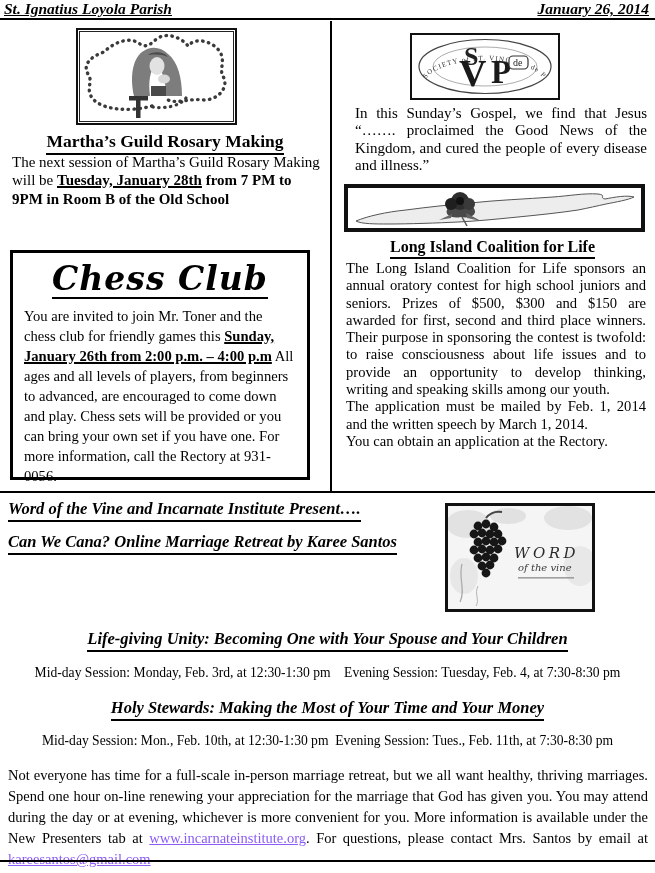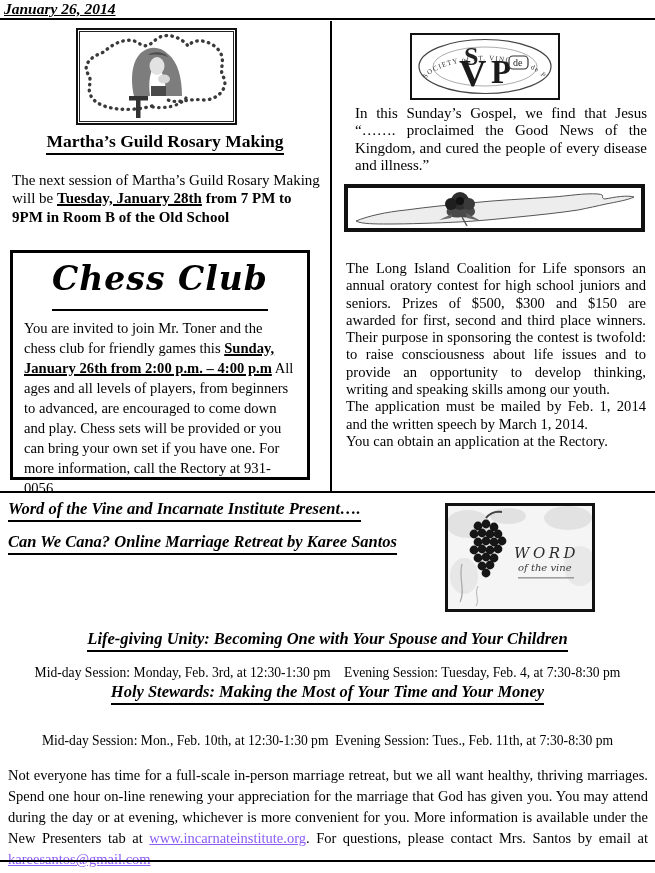--- a/index.html
+++ b/index.html
@@ -29,45 +29,46 @@
   
   .hsec{font-weight:bold;text-align:center;}
   .hsec .u{display:inline-block;border-bottom:2px solid #000;padding-bottom:1px;}
   .martha-title{left:0;top:131px;width:330px;font-size:17.5px;}
   .licl-title{left:330px;top:238px;width:325px;font-size:16px;}
   .hital{font-weight:bold;font-style:italic;font-size:16.5px;}
   .hital .u{display:inline-block;border-bottom:2px solid #000;padding-bottom:1px;}
   .present-line{left:8px;top:499px;text-decoration:underline;}
   .cana-line{left:8px;top:532px;}
   .unity-title{left:0;top:629px;width:655px;text-align:center;}
-  .stewards-title{left:0;top:682px;width:655px;text-align:center;}
-
-  
-  .martha-body{left:12px;top:153px;width:312px;font-size:15px;line-height:1.22;margin-top:18px;}
+  .stewards-title{left:0;top:698px;width:655px;text-align:center;}
+
+  
+  .martha-body{left:12px;top:153px;width:312px;font-size:15px;line-height:1.22;}
   .martha-body b u{text-decoration-thickness:2px;}
   .gospel{left:355px;top:105px;width:292px;font-size:15px;line-height:1.16;text-align:justify;}
   .licl-body{left:346px;top:260px;width:300px;font-size:14.6px;line-height:1.185;text-align:justify;}
   .chess-box{left:10px;top:250px;width:300px;height:230px;border:3px solid #000;box-sizing:border-box;}
   .chess-title{margin-top:8px;text-align:center;font-family:"DejaVu Serif", serif;
                font-size:33px;font-style:italic;font-weight:bold;letter-spacing:1px;line-height:1.1;}
-  .chess-title .u{display:inline-block;border-bottom:2px solid #000;padding-bottom:12px;}
+  .chess-title .u{display:inline-block;border-bottom:2px solid #000;padding-bottom:0;}
   .chess-body{margin:8px 10px 0 11px;font-size:14.6px;line-height:1.37;}
   .sess{width:655px;text-align:center;font-size:13.6px;white-space:pre;}
   .sess1{left:0;top:665px;}
   .sess2{left:0;top:733px;}
   .closing{left:8px;top:765px;width:640px;font-size:14.5px;line-height:1.45;text-align:justify;}
   .closing a{color:#8b5cf6;text-decoration:underline;}
   u.emln{text-decoration:underline;text-decoration-thickness:2px;}
 </style>
 </head>
 <body>
 
 <div class="page">
 
   <div class="abs masthead">
+    <span>St. Ignatius Loyola Parish</span>
     <span>January 26, 2014</span>
   </div>
 
   <div class="abs vdivider"></div>
 
   <div class="abs fig rosary-fig">
     <svg viewBox="0 0 157 93">
       <rect x="1.5" y="1.5" width="154" height="90" fill="none" stroke="#222" stroke-width="1"></rect>
       <path d="M74,76 C52,82 26,80 16,70 C6,60 16,52 10,44 C4,34 14,26 26,22 C36,12 52,6 62,14 C70,19 74,12 80,8 C90,2 104,8 110,16 C118,6 136,12 142,22 C148,32 140,40 146,48 C150,58 140,70 126,70 C112,68 100,74 90,70" fill="none" stroke="#3a3a3a" stroke-width="3.4" stroke-linecap="round" stroke-dasharray="0.5 5.4"></path>
       <path d="M108,68 C102,76 86,80 70,76" fill="none" stroke="#3a3a3a" stroke-width="3.2" stroke-linecap="round" stroke-dasharray="0.5 5.4"></path>
@@ -129,20 +130,23 @@
         <path d="M104,26 L91,32 L103,30 Z" fill="#666"></path>
         <path d="M114,29 L119,38" stroke="#555" stroke-width="1.5" fill="none"></path>
         <circle cx="112" cy="13" r="9" fill="#2e2e2e"></circle>
         <circle cx="103" cy="16" r="6" fill="#1f1f1f"></circle>
         <circle cx="121" cy="16" r="6" fill="#3a3a3a"></circle>
         <circle cx="112" cy="13" r="4" fill="#111"></circle>
       </g>
     </svg>
   </div>
 
+  <div class="abs hsec licl-title">
+    <span class="u">Long Island Coalition for Life</span>
+  </div>
 
   <div class="abs licl-body">
     <div>The Long Island Coalition for Life sponsors an annual oratory contest for high school juniors and seniors.  Prizes of $500, $300 and $150 are awarded for first, second and third place winners.  Their purpose in sponsoring the contest is twofold: to raise consciousness about life issues and to provide an opportunity to develop thinking, writing and speaking skills among our youth.</div>
     <div>The application must be mailed by Feb. 1, 2014 and the written speech by March 1, 2014.</div>
     <div>You can obtain an application at the Rectory.</div>
   </div>
 
   <div class="abs midrule"></div>
 
   <div class="abs hital present-line">

